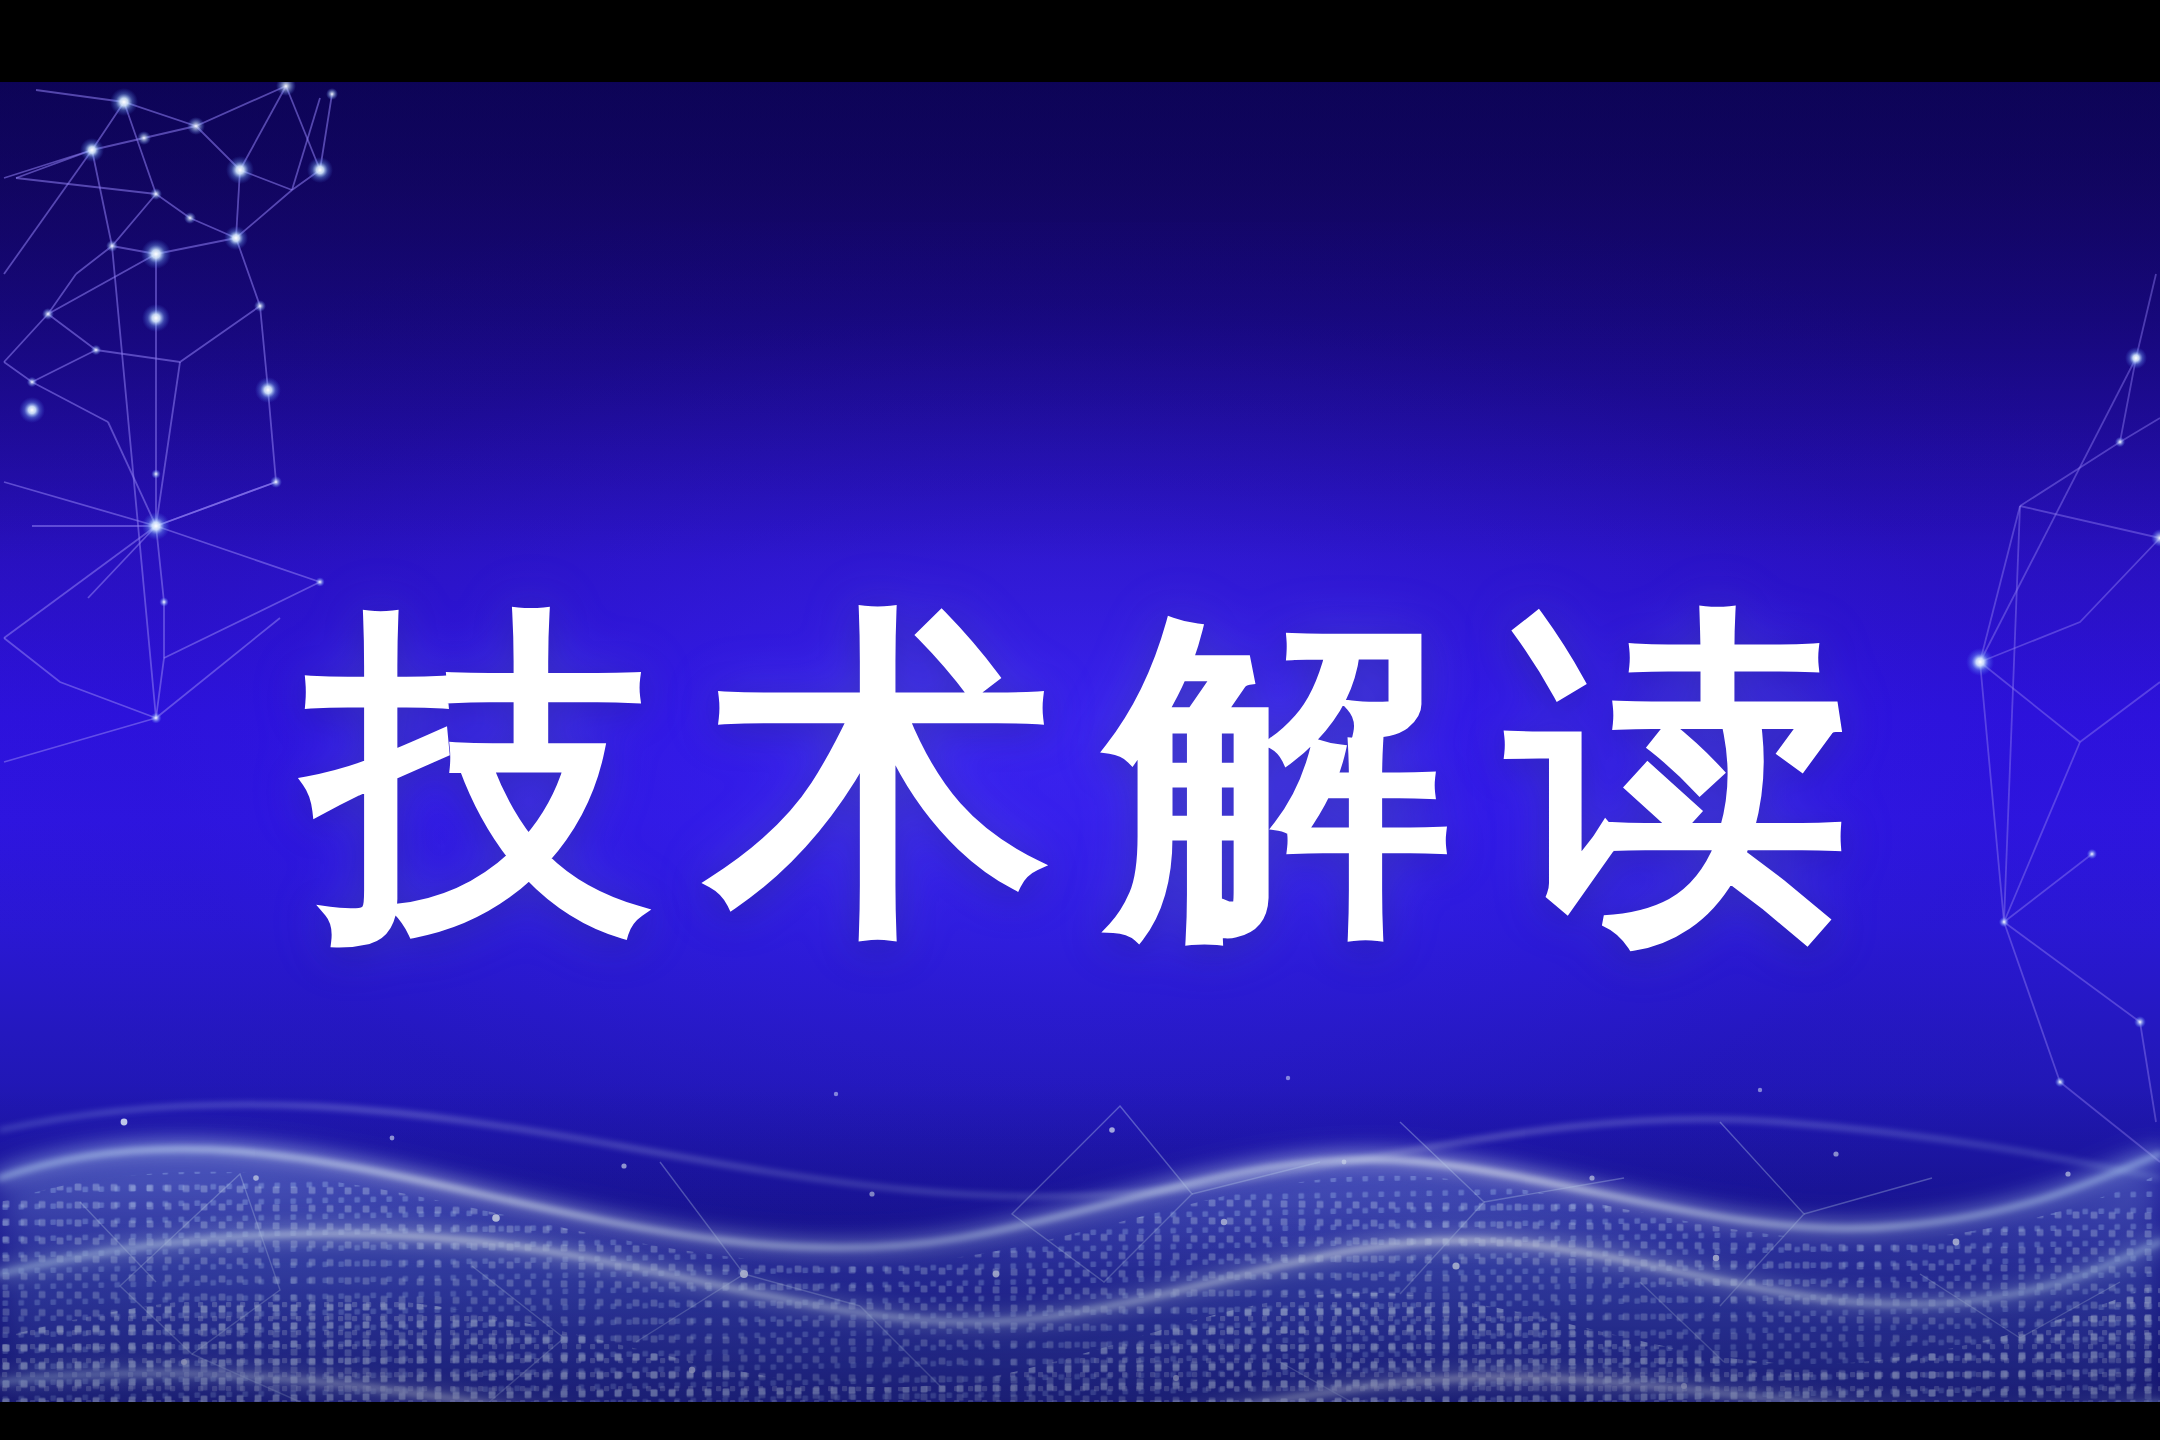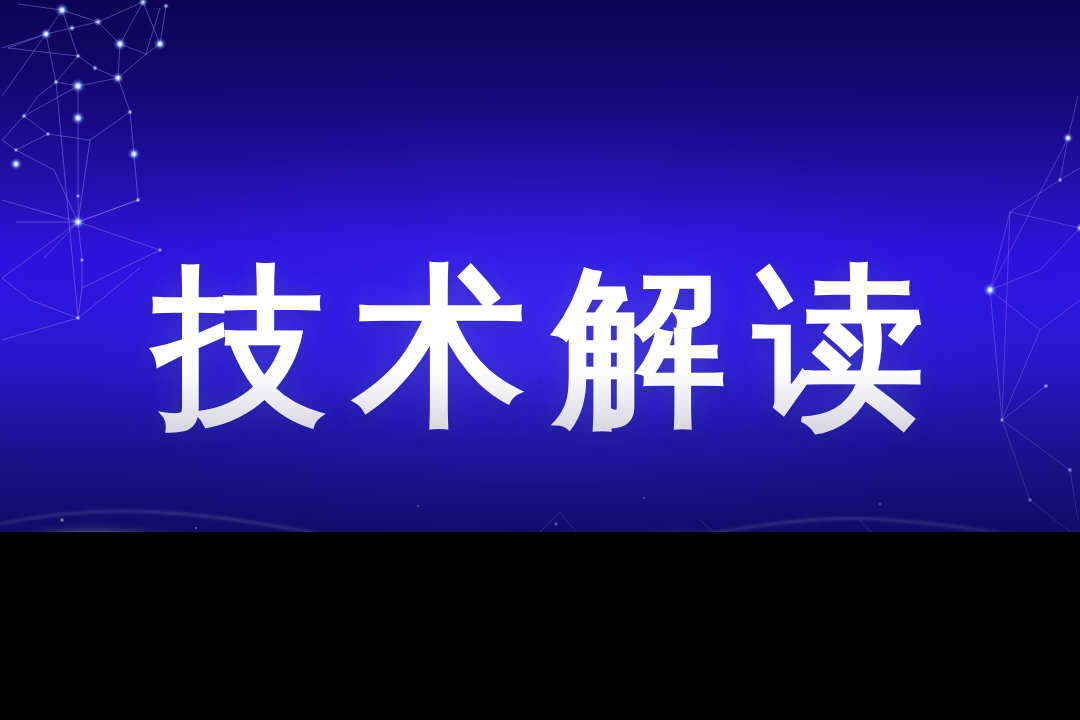--- a/index.html
+++ b/index.html
@@ -3,36 +3,37 @@
 <meta charset="utf-8">
 <style>
   html, body {
     margin: 0;
     padding: 0;
     background: #000;
   }
   #banner {
     position: relative;
     width: 1080px;
-    height: 532px;
+    height: 660px;
     overflow: hidden;
     font-family: "Liberation Sans", "DejaVu Sans", sans-serif;
     background: linear-gradient(180deg,
         #15067a 0%,
         #1a087f 8%,
         #1d0a94 18%,
         #240ead 28%,
         #2a11c4 38%,
         #2d12dd 48%,
         #2e15e0 56%,
         #2a18d4 64%,
         #2418bf 72%,
         #1d17a8 82%,
         #181694 92%,
         #141380 100%);
+    margin-top: 41px;
   }
   .layer {
     position: absolute;
     left: 0; top: 0;
     width: 1080px;
     height: 720px;
     pointer-events: none;
   }
   
   .center-glow {

